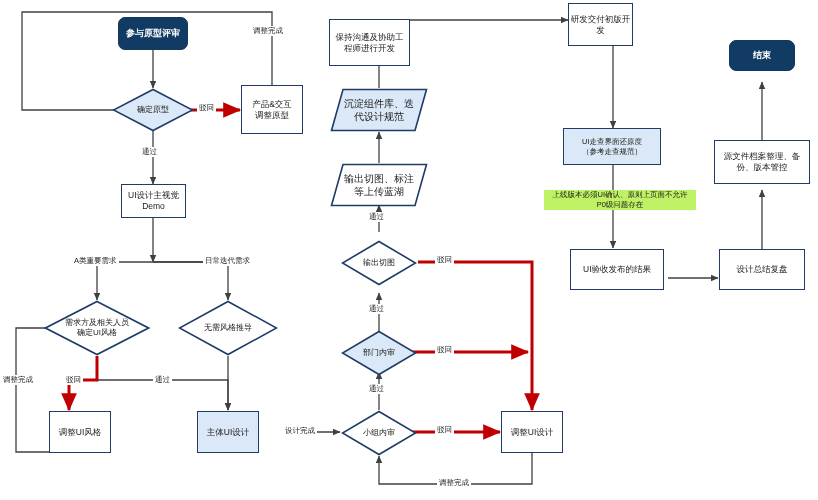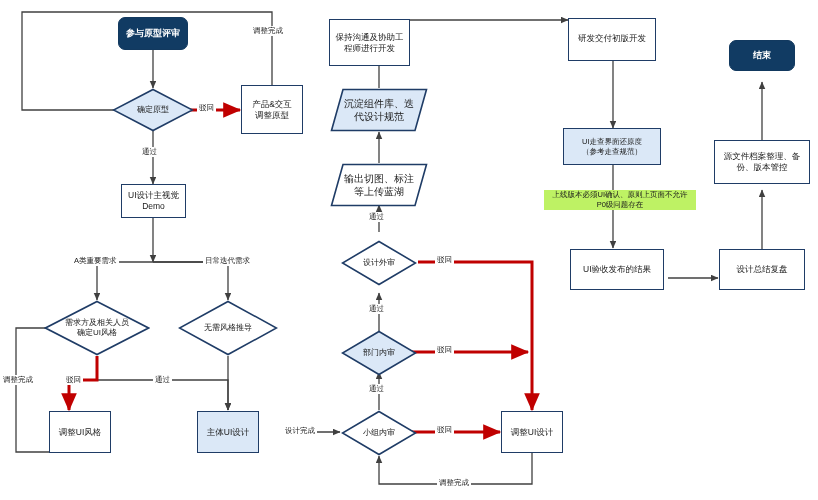--- a/index.html
+++ b/index.html
@@ -152,21 +152,21 @@
     <svg width="76" height="46" viewBox="0 0 76 46">
       <polygon points="38,1.5 74.5,23 38,44.5 1.5,23" fill="#dbe8f7" stroke="#1f3c66" stroke-width="1.6"></polygon>
     </svg>
     <div class="lbl">部门内审</div>
   </div>
 
   <div class="dia-wrap" style="left:341px;top:240px;width:76px;height:46px;">
     <svg width="76" height="46" viewBox="0 0 76 46">
       <polygon points="38,1.5 74.5,23 38,44.5 1.5,23" fill="#ffffff" stroke="#1f3c66" stroke-width="1.6"></polygon>
     </svg>
-    <div class="lbl">设计外审</div>
+    <div class="lbl">输出切图</div>
   </div>
 
   <div class="node rect" style="left:501px;top:411px;width:62px;height:42px;">
     <span>调整UI设计</span>
   </div>
 
   <div class="para" style="left:330px;top:163px;width:98px;height:44px;">
     <svg width="98" height="44" viewBox="0 0 98 44">
       <polygon points="13,1.5 96.5,1.5 85,42.5 1.5,42.5" fill="#ffffff" stroke="#1f3c66" stroke-width="1.6"></polygon>
     </svg>
@@ -180,21 +180,21 @@
     </svg>
     <div class="lbl" style="white-space:pre-line;">沉淀组件库、迭
 代设计规范</div>
   </div>
 
   <div class="node rect" style="left:329px;top:3px;width:81px;height:47px;white-space:pre-line;margin-top:16px;">
     <span>保持沟通及协助工
 程师进行开发</span>
   </div>
 
-  <div class="node rect" style="left:568px;top:18px;width:88px;height:43px;font-family:Liberation Mono, monospace;">
+  <div class="node rect" style="left:568px;top:3px;width:65px;height:43px;">
     <span>研发交付初版开发</span>
   </div>
 
   <div class="node rect fillblue" style="left:563px;top:128px;width:98px;height:37px;white-space:pre-line;font-size:7.5px;">
     <span>UI走查界面还原度
 （参考走查规范）</span>
   </div>
 
   <div class="node rect" style="left:570px;top:249px;width:94px;height:41px;">
     <span>UI验收发布的结果</span>

